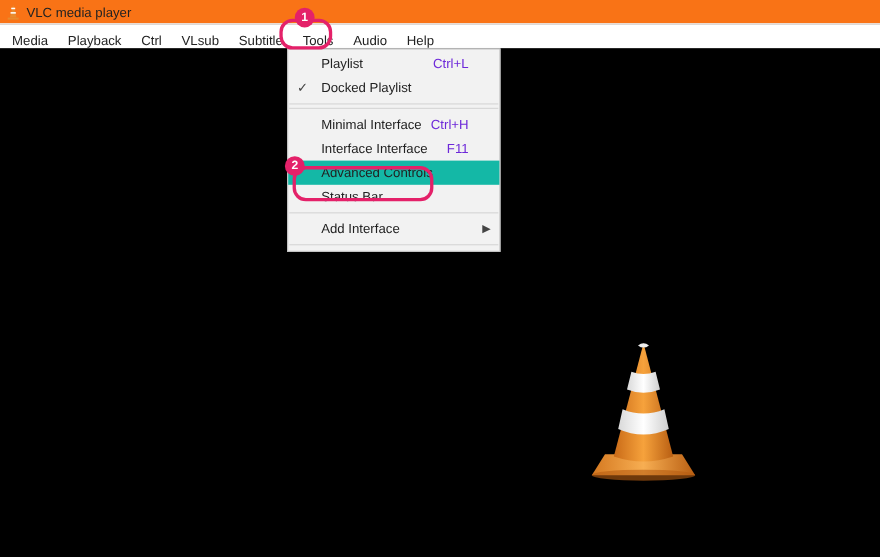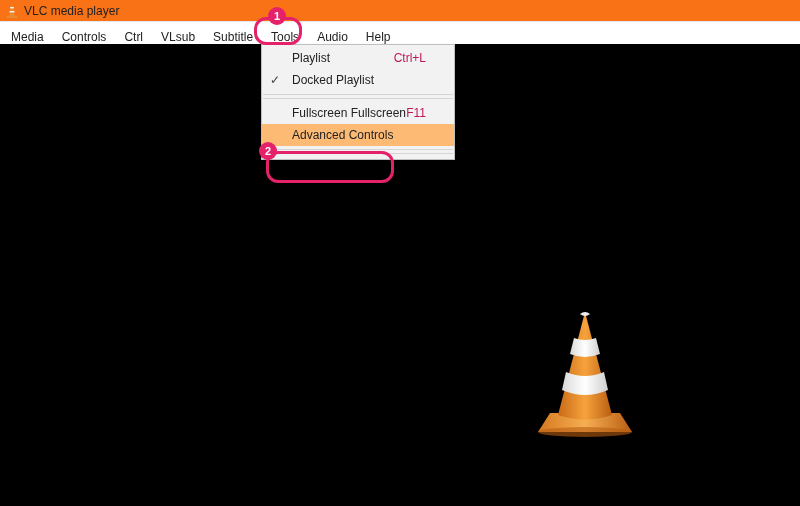--- a/index.html
+++ b/index.html
@@ -54,25 +54,25 @@
   }
   .dd-item {
     position: relative;
     height: 22px;
     display: flex;
     align-items: center;
     padding: 0 28px 0 30px;
     color: #222;
     cursor: default;
   }
-  .dd-item.highlight { background: #fdba74; }
+  .dd-item.highlight { background: #14b8a6; }
   .dd-shortcut {
     position: absolute;
     right: 28px;
-    color: #be185d;
+    color: #6d28d9;
   }
   .dd-check {
     position: absolute;
     left: 8px;
     color: #444;
   }
   .dd-arrow {
     position: absolute;
     right: 8px;
     color: #444;
@@ -122,21 +122,21 @@
       <rect x="1" y="12" width="10" height="2" fill="#e88b2d"></rect>
       <rect x="4.2" y="3" width="3.6" height="1.4" fill="#fff"></rect>
       <rect x="3.6" y="7" width="4.8" height="1.4" fill="#fff"></rect>
     </svg>
   </span>
   <span class="title">VLC media player</span>
 </div>
 
 <div class="menubar">
   <div class="menuitem">Media</div>
-  <div class="menuitem">Controls</div>
+  <div class="menuitem">Playback</div>
   <div class="menuitem">Ctrl</div>
   <div class="menuitem">VLsub</div>
   <div class="menuitem">Subtitle</div>
   <div class="menuitem">Tools</div>
   <div class="menuitem">Audio</div>
   <div class="menuitem">Help</div>
 </div>
 
 <div class="video-area"></div>
 
@@ -177,27 +177,38 @@
       <span>Playlist</span>
       <span class="dd-shortcut">Ctrl+L</span>
     </div>
     <div class="dd-item">
       <span class="dd-check">✓</span>
       <span>Docked Playlist</span>
     </div>
     <div class="dd-sep"></div>
     <div class="dd-sep"></div>
     <div class="dd-item">
-      <span>Fullscreen Fullscreen</span>
+      <span>Minimal Interface</span>
+      <span class="dd-shortcut">Ctrl+H</span>
+    </div>
+    <div class="dd-item">
+      <span>Interface Interface</span>
       <span class="dd-shortcut">F11</span>
     </div>
     <div class="dd-item highlight">
       <span>Advanced Controls</span>
     </div>
-    <div class="dd-sep"></div>
+    <div class="dd-item">
+      <span>Status Bar</span>
+    </div>
+    <div class="dd-sep"></div>
+    <div class="dd-item">
+      <span>Add Interface</span>
+      <span class="dd-arrow">▶</span>
+    </div>
     <div class="dd-sep"></div>
   </div>
 
 <div class="ring" style="left:254px; top:17px; width:48px; height:28px;"></div>
 <div class="badge" style="left:268px; top:7px;">1</div>
 
 <div class="ring" style="left:266px; top:151px; width:128px; height:32px;"></div>
 <div class="badge" style="left:259px; top:142px;">2</div>
 
 </body></html>

